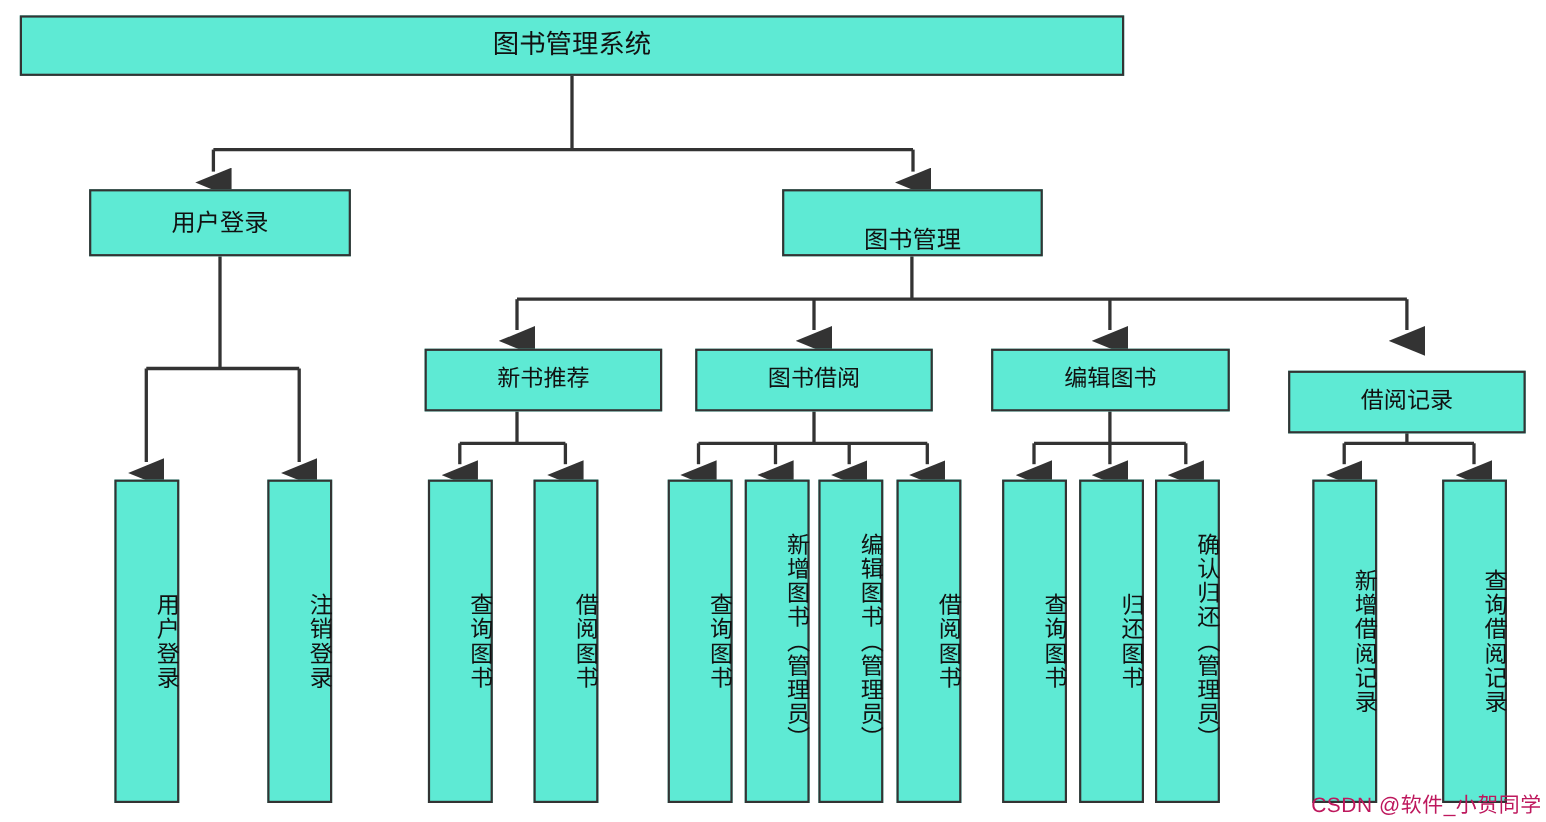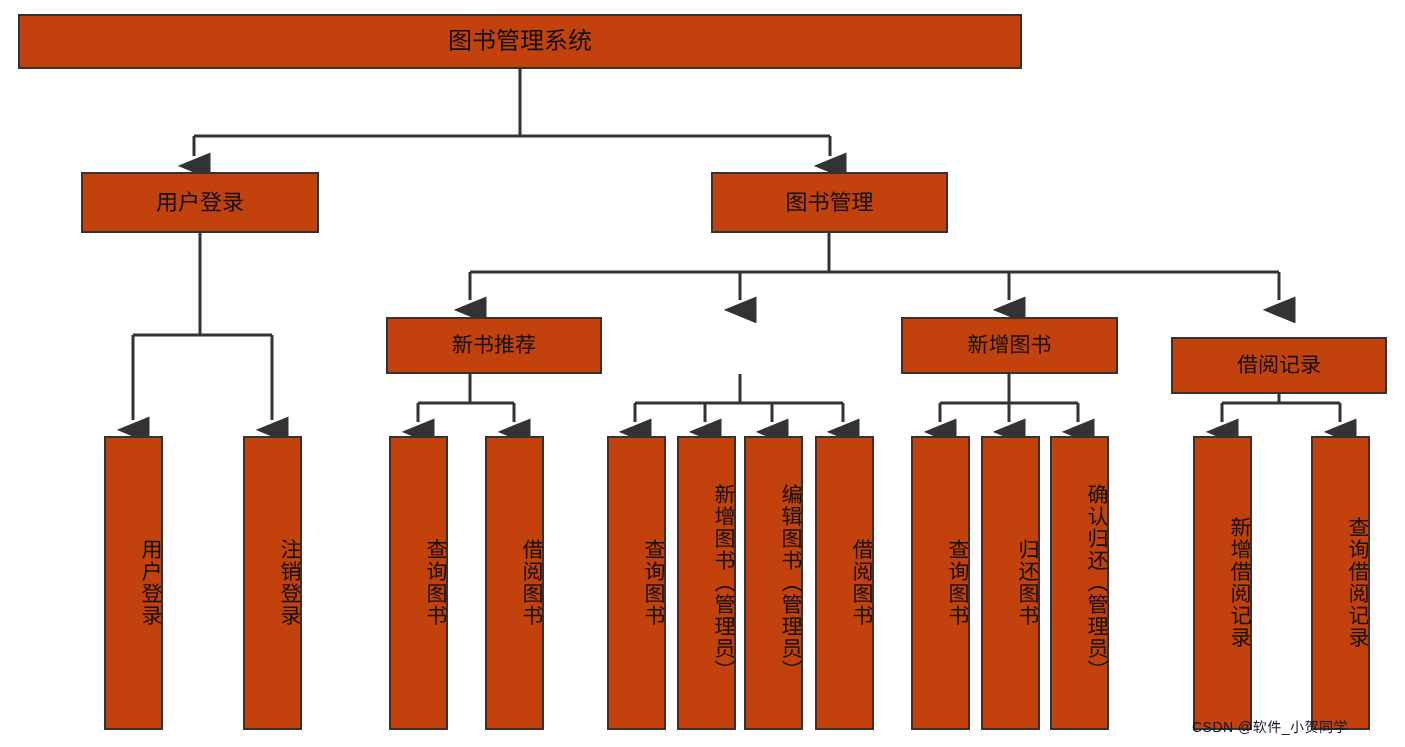--- a/index.html
+++ b/index.html
@@ -23,21 +23,21 @@
     left: 0;
     top: 0;
     width: 1405px;
     height: 747px;
     pointer-events: none;
   }
   .node {
     position: absolute;
     box-sizing: border-box;
     border: 2.2px solid #333333;
-    background: #c2410c;
+    background: #5eead4;
     display: flex;
     align-items: center;
     justify-content: center;
     color: #111111;
     line-height: 1.18;
   }
   .node-root {
     font-size: 24px;
   }
   .node-l2 {
@@ -57,22 +57,22 @@
   }
   .node-leaf .vtext {
     writing-mode: vertical-rl;
     text-orientation: upright;
     white-space: normal;
     text-align: left;
     line-height: 1.0;
   }
   .watermark {
     position: absolute;
-    font-size: 14px;
-    color: #0f172a;
+    font-size: 19px;
+    color: #be185d;
     letter-spacing: 0.5px;
     white-space: nowrap;
     user-select: none;
   }
 </style>
 </head>
 <body>
 
 <div id="canvas">
 
@@ -126,29 +126,32 @@
     </g>
   </svg>
 
   <div class="node node-root" style="left:18px; top:14px; width:1004px; height:55px;">
     <span>图书管理系统</span>
   </div>
 
   <div class="node node-l2" style="left:81px; top:172px; width:238px; height:61px;">
     <span>用户登录</span>
   </div>
-  <div class="node node-l2" style="left:711px; top:172px; width:237px; height:61px;">
+  <div class="node node-l2" style="left:711px; top:172px; width:237px; height:61px;align-items:flex-end;">
     <span>图书管理</span>
   </div>
 
   <div class="node node-l3" style="left:362px; top:317px; width:216px; height:57px;margin-left:24px;">
     <span>新书推荐</span>
   </div>
+  <div class="node node-l3" style="left:632px; top:317px; width:216px; height:57px;">
+    <span>图书借阅</span>
+  </div>
   <div class="node node-l3" style="left:901px; top:317px; width:217px; height:57px;">
-    <span>新增图书</span>
+    <span>编辑图书</span>
   </div>
   <div class="node node-l3" style="left:1171px; top:317px; width:216px; height:57px;margin-top:20px;">
     <span>借阅记录</span>
   </div>
 
   <div class="node node-leaf" style="left:104px; top:436px; width:59px; height:294px;">
     <span class="vtext">用户登录</span>
   </div>
   <div class="node node-leaf" style="left:243px; top:436px; width:59px; height:294px;">
     <span class="vtext">注销登录</span>

